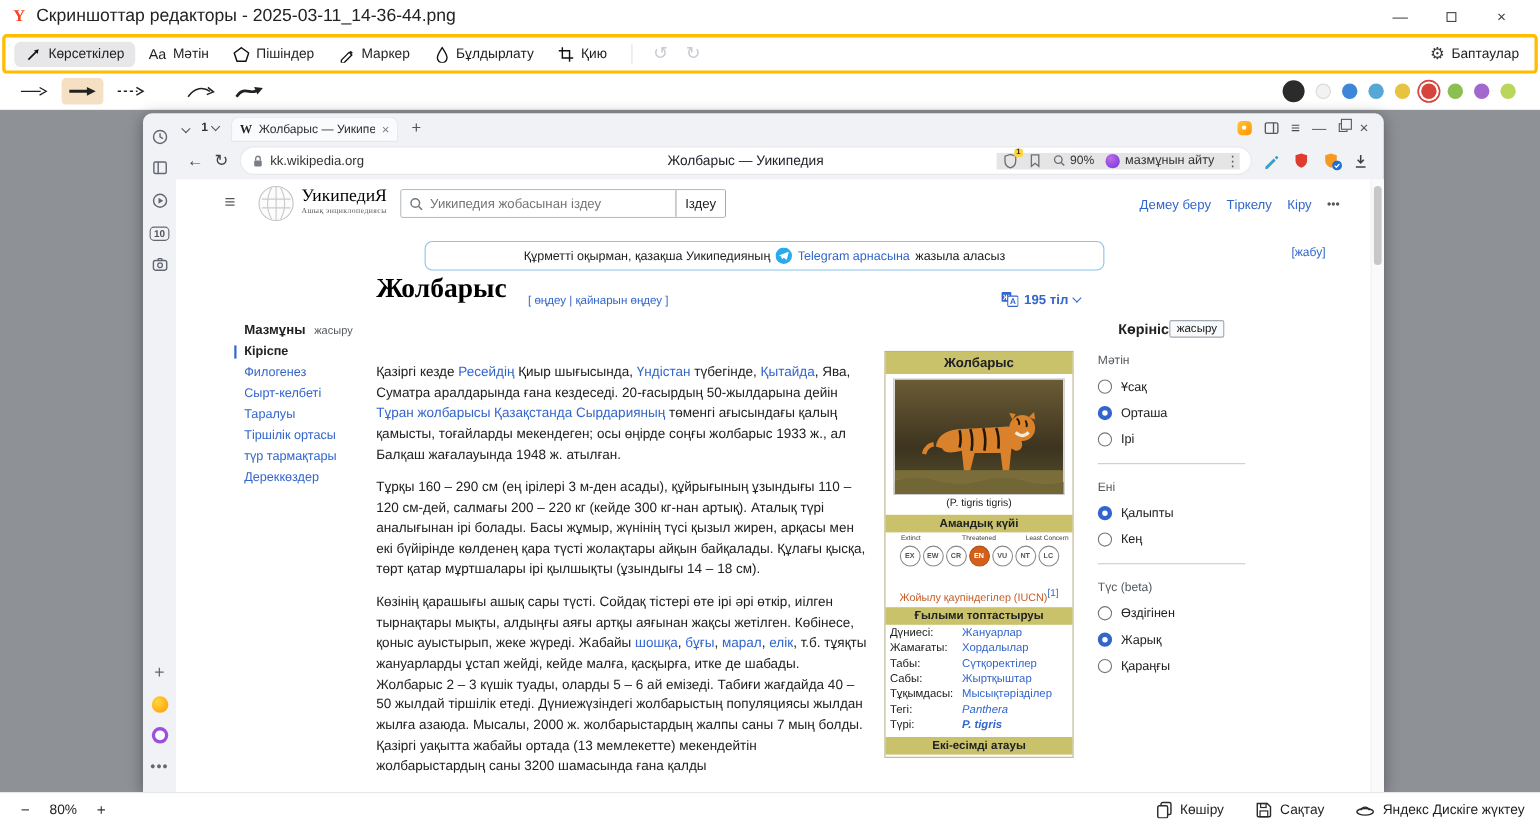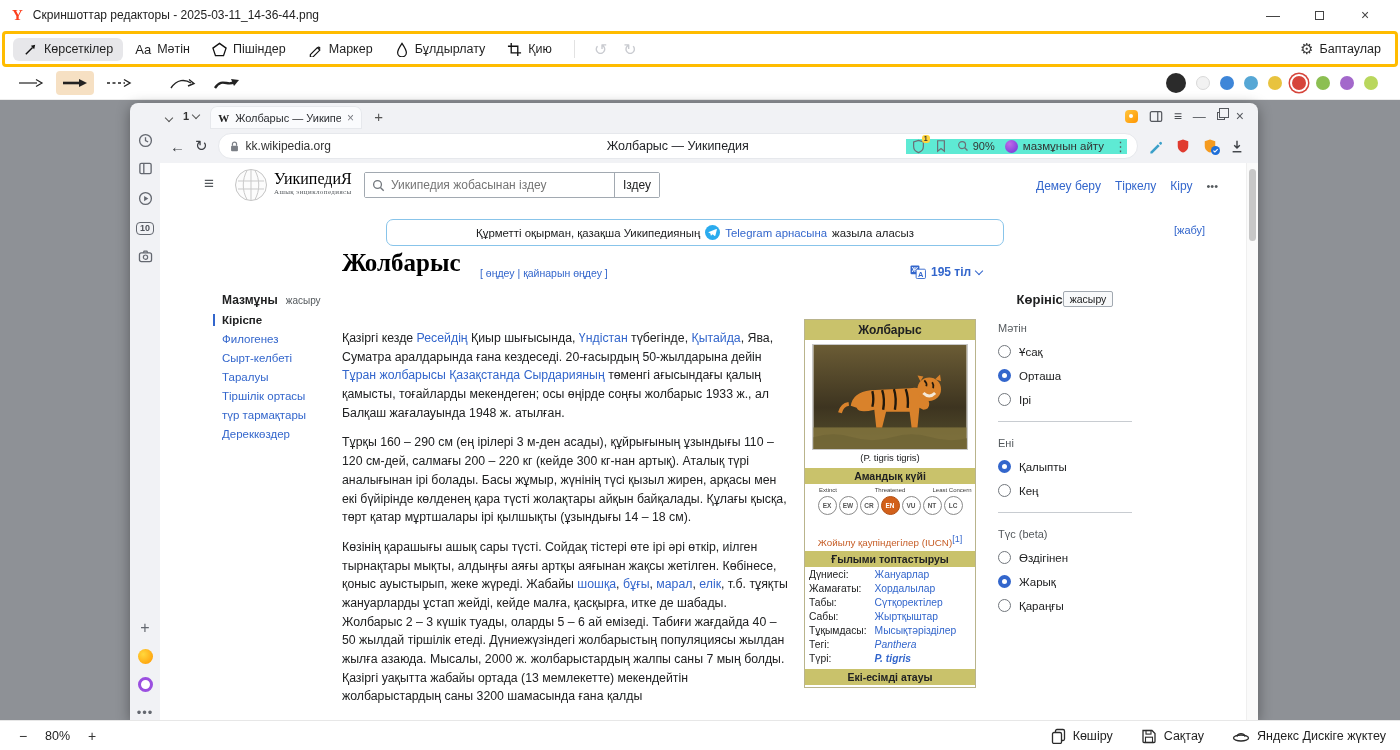--- a/index.html
+++ b/index.html
@@ -2,21 +2,21 @@
 <html><head>
 <meta charset="utf-8">
 <style>
 *{margin:0;padding:0;box-sizing:border-box}
 html,body{width:1400px;height:750px;overflow:hidden;font-family:"Liberation Sans",sans-serif;background:#fff}
 #root{position:relative;width:1400px;height:750px;background:#fff}
 
 
 .titlebar{position:absolute;left:0;top:0;width:1400px;height:30px;background:#fff;display:flex;align-items:center;padding:0 12px}
 .ylogo{color:#fc3f1d;font-weight:bold;font-size:15px;font-family:"Liberation Serif",serif;margin-right:10px}
-.tb-title{font-size:12px;color:#222}
+.tb-title{font-size:16px;color:#222}
 .win-controls{margin-left:auto;display:flex;align-items:center;gap:0}
 .wc{width:46px;height:30px;display:flex;align-items:center;justify-content:center;color:#444;font-size:14px;cursor:default}
 .sq{display:inline-block;width:9px;height:9px;border:1.2px solid #444}
 
 
 .toolbar{position:absolute;left:2px;top:31px;width:1396px;height:36px;border:3px solid #ffbc00;border-radius:4px;background:#fff;display:flex;align-items:center;padding:0 8px;gap:2px}
 .tool{display:flex;align-items:flex-start;gap:6px;padding:4px 10px;border-radius:6px;font-size:12.5px;color:#1f1f1f;white-space:nowrap}
 .tool.selected{background:#e7e7ea}
 .tool .aatxt{font-size:13px;color:#1f1f1f}
 .tb-sep{width:1px;height:18px;background:#e2e2e2;margin:0 10px}
@@ -34,21 +34,21 @@
 .swatch{width:14px;height:14px;border-radius:50%}
 .swatch.big{width:20px;height:20px}
 .swatch.light{border:1px solid #d9d9d9}
 .swatch.ringed{box-shadow:0 0 0 2px #fff,0 0 0 3.5px #d6453b}
 
 
 .canvas{position:absolute;left:0;top:100px;width:1400px;height:620px;background:#8e9196}
 
 
 .browser{position:absolute;left:130px;top:3px;width:1128px;height:617px;background:#f1f2f5;border-radius:8px 8px 0 0;box-shadow:0 3px 14px rgba(0,0,0,.38)}
-.bsidebar{position:absolute;left:0;top:16px;width:30px;height:100%}
+.bsidebar{position:absolute;left:0;top:0;width:30px;height:100%}
 .sbi{position:absolute;left:0;width:30px;height:22px;display:flex;align-items:center;justify-content:center;color:#646870}
 .badge10{font-size:9px;font-weight:bold;color:#50545b;border:1.4px solid #646870;border-radius:4px;padding:1px 3px;line-height:1}
 .weather-dot{width:15px;height:15px;border-radius:50%;background:radial-gradient(circle at 35% 35%,#ffd83d,#ff9500)}
 .alice-ring{width:15px;height:15px;border-radius:50%;border:3px solid #9b4fe0;background:#fff}
 .sb-dots{color:#646870;font-size:13px;letter-spacing:1px}
 
 
 .tabbar{position:absolute;left:30px;top:0;right:0;height:26px;display:flex;align-items:center;padding:0 6px;gap:6px}
 .chev{display:inline-block;width:6px;height:6px;border-right:1.5px solid #555;border-bottom:1.5px solid #555;transform:rotate(45deg);margin-top:-3px}
 .tabcount{display:flex;align-items:center;gap:4px;font-size:11px;color:#333;padding:2px 5px}
@@ -65,21 +65,21 @@
 .wc-restore{position:relative;display:inline-block;width:8px;height:8px;border:1px solid #55585e}
 .wc-restore::before{content:"";position:absolute;width:8px;height:8px;border:1px solid #55585e;left:1.5px;bottom:1.5px;background:#f1f2f5}
 .wc-x{color:#55585e;font-size:14px}
 
 
 .addrbar{position:absolute;left:30px;top:26px;right:0;height:34px;display:flex;align-items:center;padding:0 10px;gap:10px}
 .nav-glyph{font-size:15px;color:#3c3f44}
 .omnibox{position:relative;flex:1;height:26px;background:#fff;border:1px solid #e6e8ec;border-radius:13px;display:flex;align-items:center;padding:0 10px;gap:6px}
 .url{font-size:12px;color:#333}
 .ptitle{position:absolute;left:0;right:0;text-align:center;font-size:12.5px;color:#1e2024;pointer-events:none}
-.omni-right{margin-left:auto;display:flex;align-items:center;gap:10px;z-index:2;background:#5eead4;padding-left:6px}
+.omni-right{margin-left:auto;display:flex;align-items:center;gap:10px;z-index:2;background:#e5e5e5;padding-left:6px}
 .protect{position:relative;display:flex;align-items:center}
 .pbadge{position:absolute;right:-5px;top:-4px;background:#ffd53e;color:#333;font-size:7px;font-weight:bold;border-radius:3px;padding:0 2px;line-height:8px}
 .zoomctl{display:flex;align-items:center;gap:4px;font-size:11px;color:#333}
 .readaloud{display:flex;align-items:center;gap:5px;font-size:11.5px;color:#333}
 .alice-dot{width:13px;height:13px;border-radius:50%;background:radial-gradient(circle at 35% 30%,#c06ae8,#6b35d8)}
 .vdots{color:#555;font-size:13px}
 .addr-right{display:flex;align-items:center;gap:13px;padding-right:4px}
 
 
 .page{position:absolute;left:30px;top:60px;right:0;bottom:0;background:#fff;overflow:hidden}

